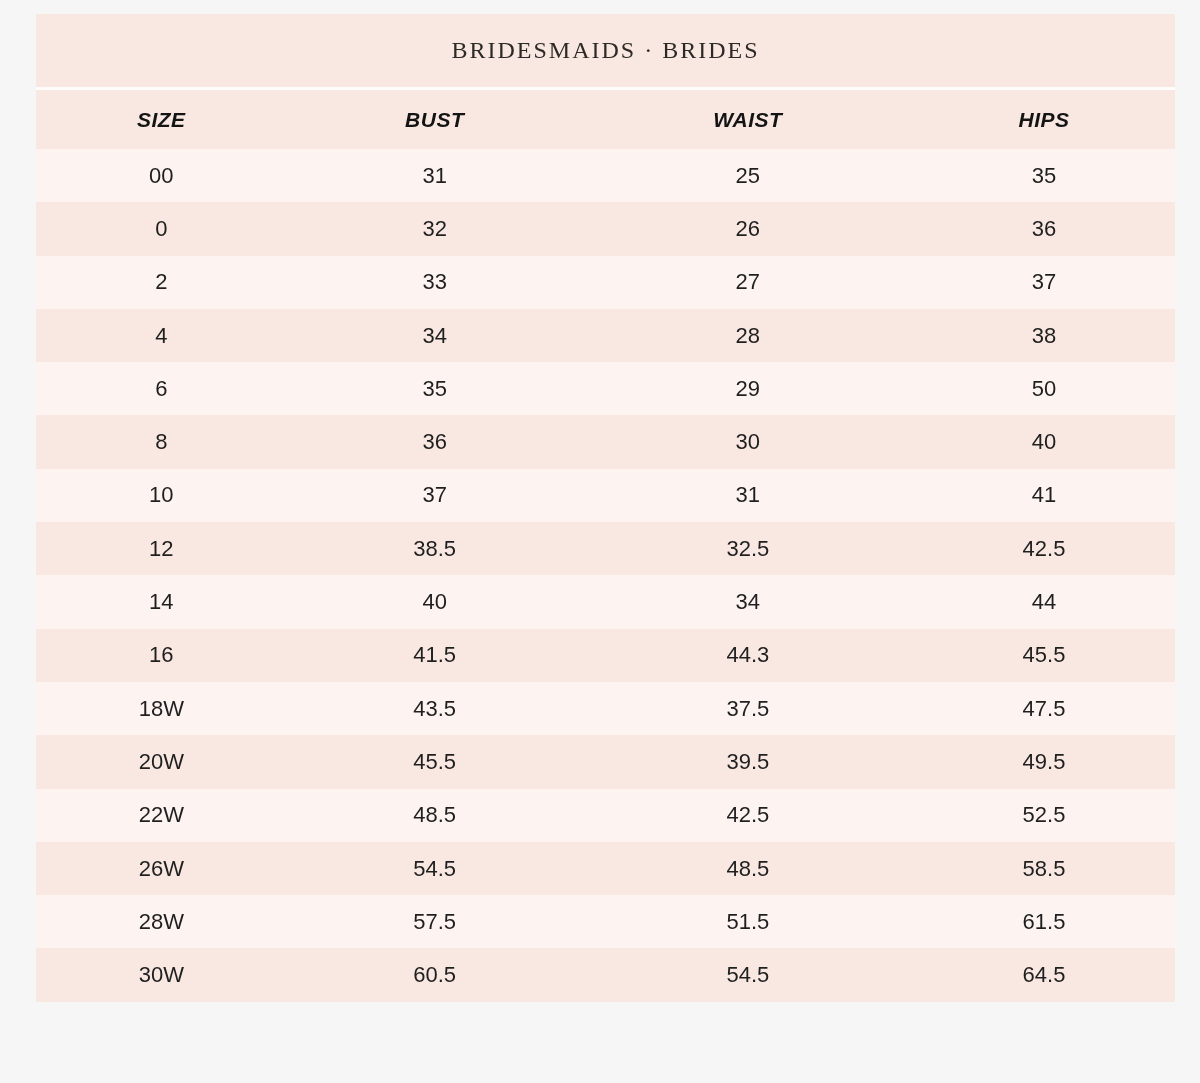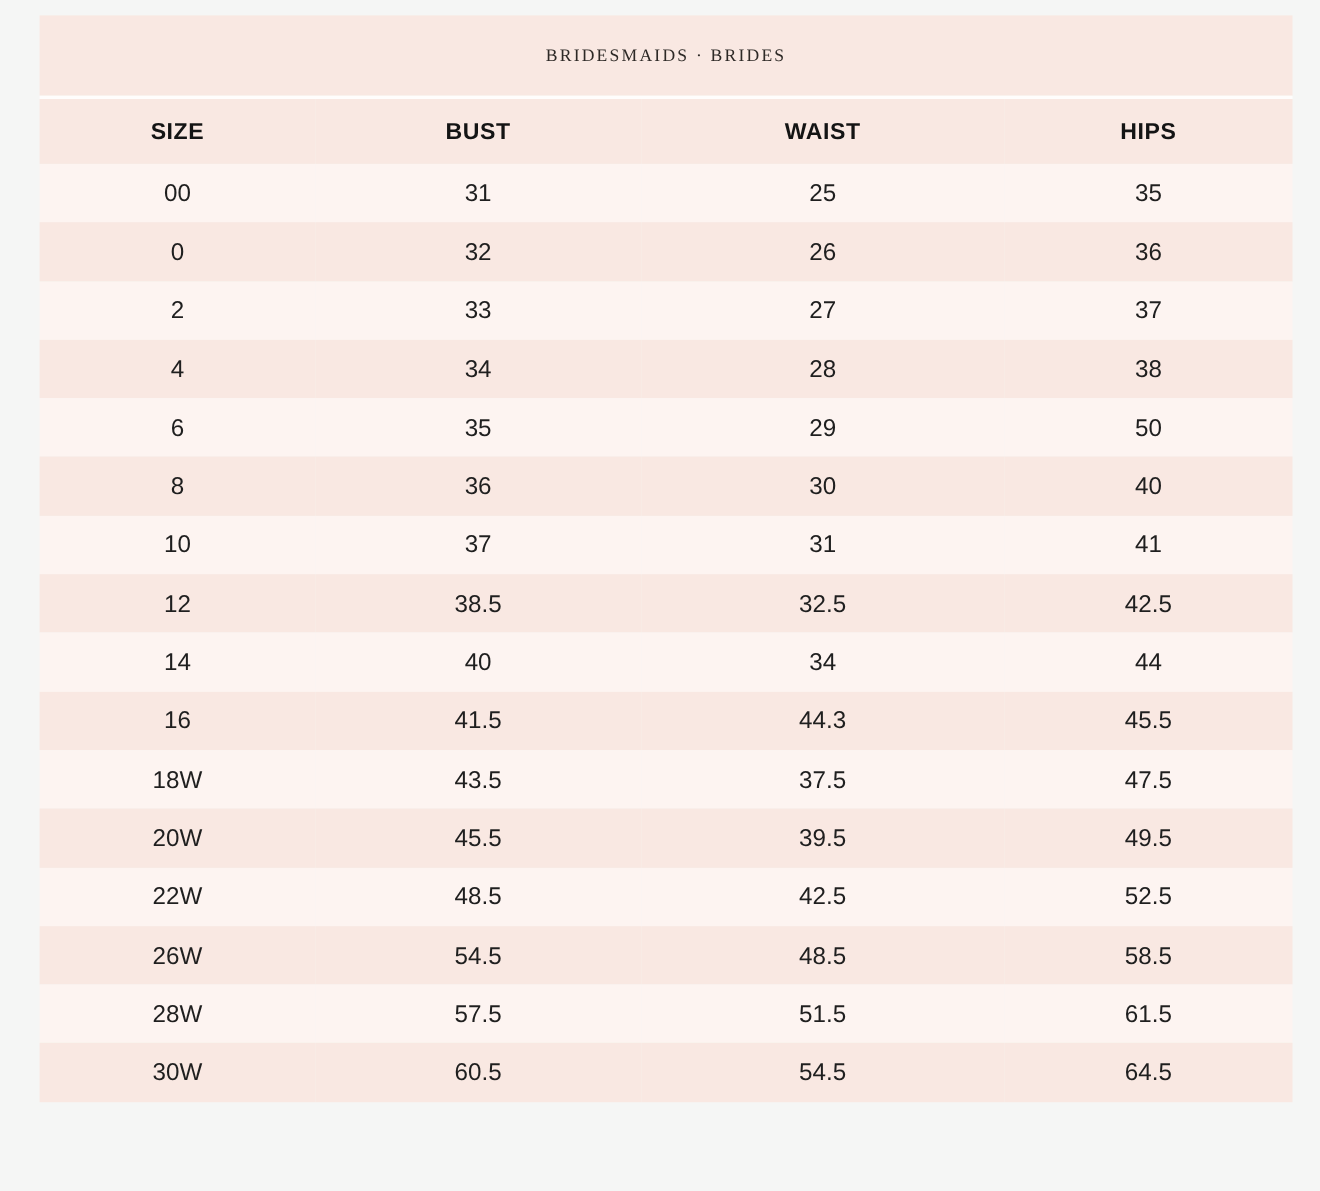--- a/index.html
+++ b/index.html
@@ -27,36 +27,37 @@
   }
   .title-band {
     height: 73px;
     background: var(--band-pink);
     display: flex;
     align-items: center;
     justify-content: center;
   }
   .title-band .title {
     font-family: "Liberation Serif", "DejaVu Serif", serif;
-    font-size: 16px;
+    font-size: 24px;
     letter-spacing: 2px;
     color: var(--title-color);
   }
   .band-gap {
     height: 3px;
     background: var(--divider);
   }
   table.size-table {
     width: 100%;
     border-collapse: collapse;
     table-layout: fixed;
   }
   table.size-table thead tr {
     height: 59px;
     background: var(--band-pink);
+    font-style: italic;
   }
   table.size-table th {
     font-size: 21px;
     font-weight: bold;
     letter-spacing: 0.5px;
     color: #141414;
     text-align: center;
     vertical-align: middle;
   }
   table.size-table tbody tr {

